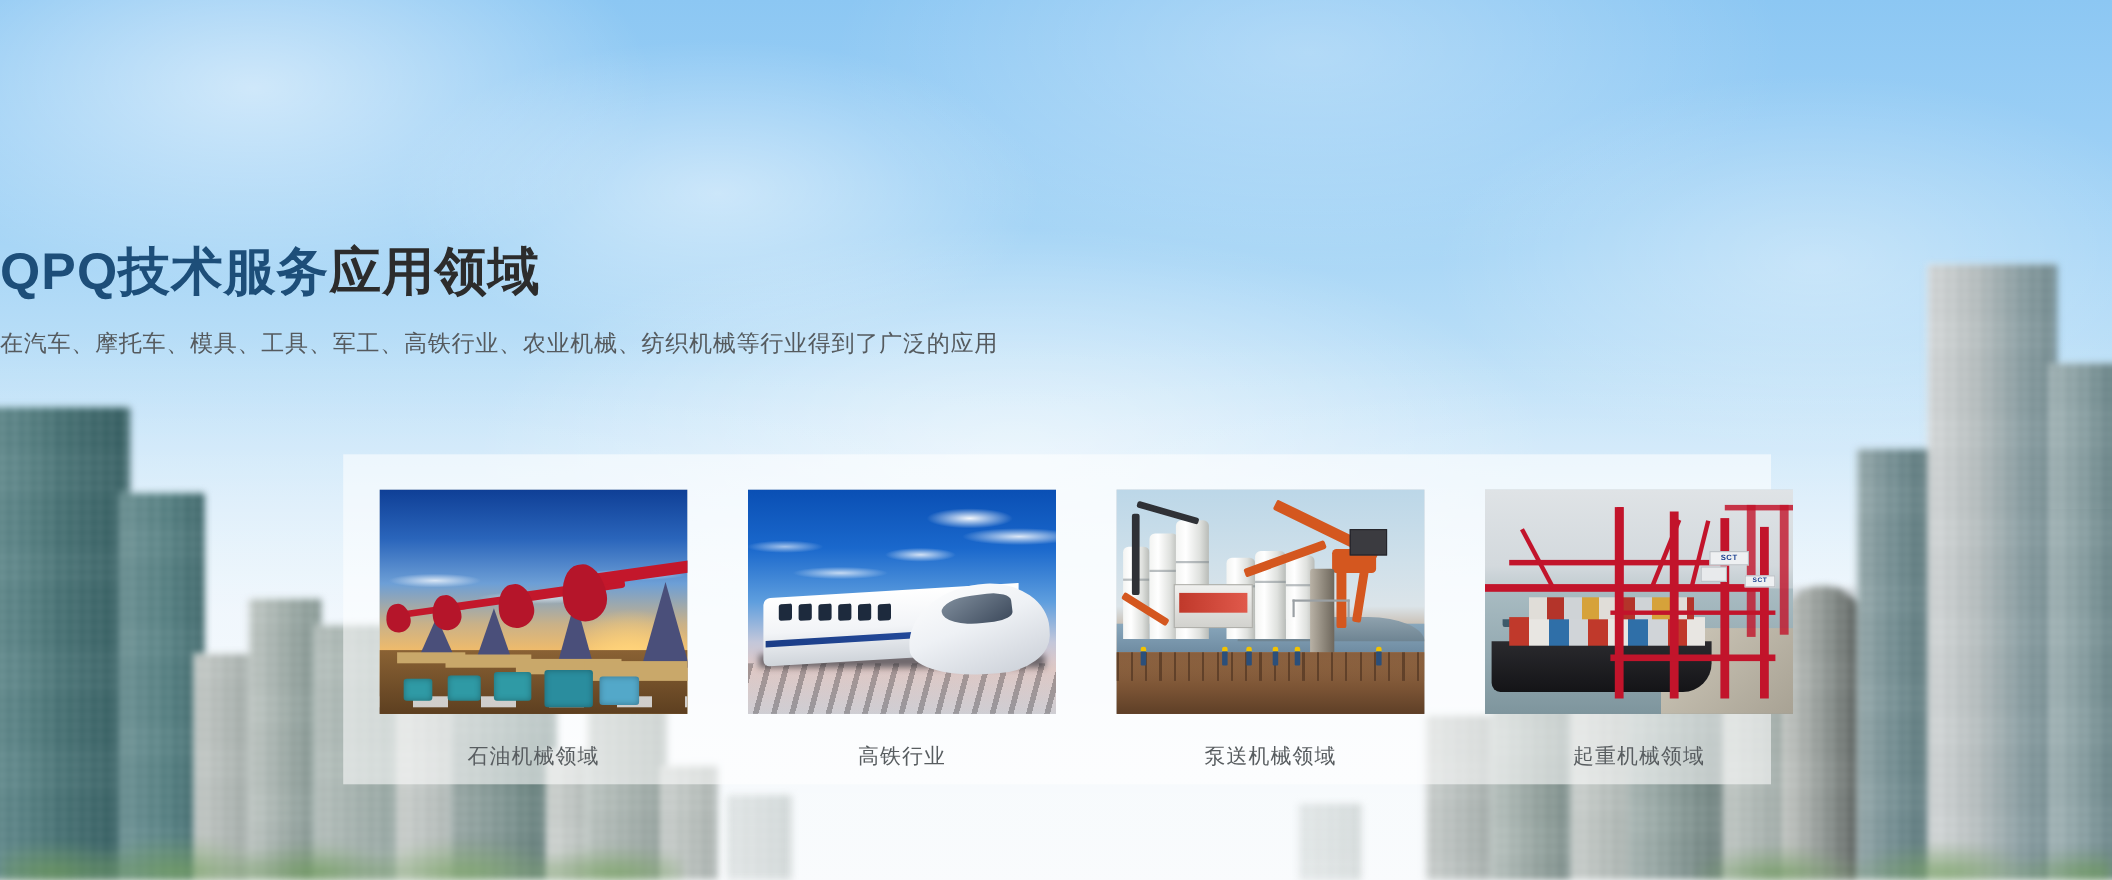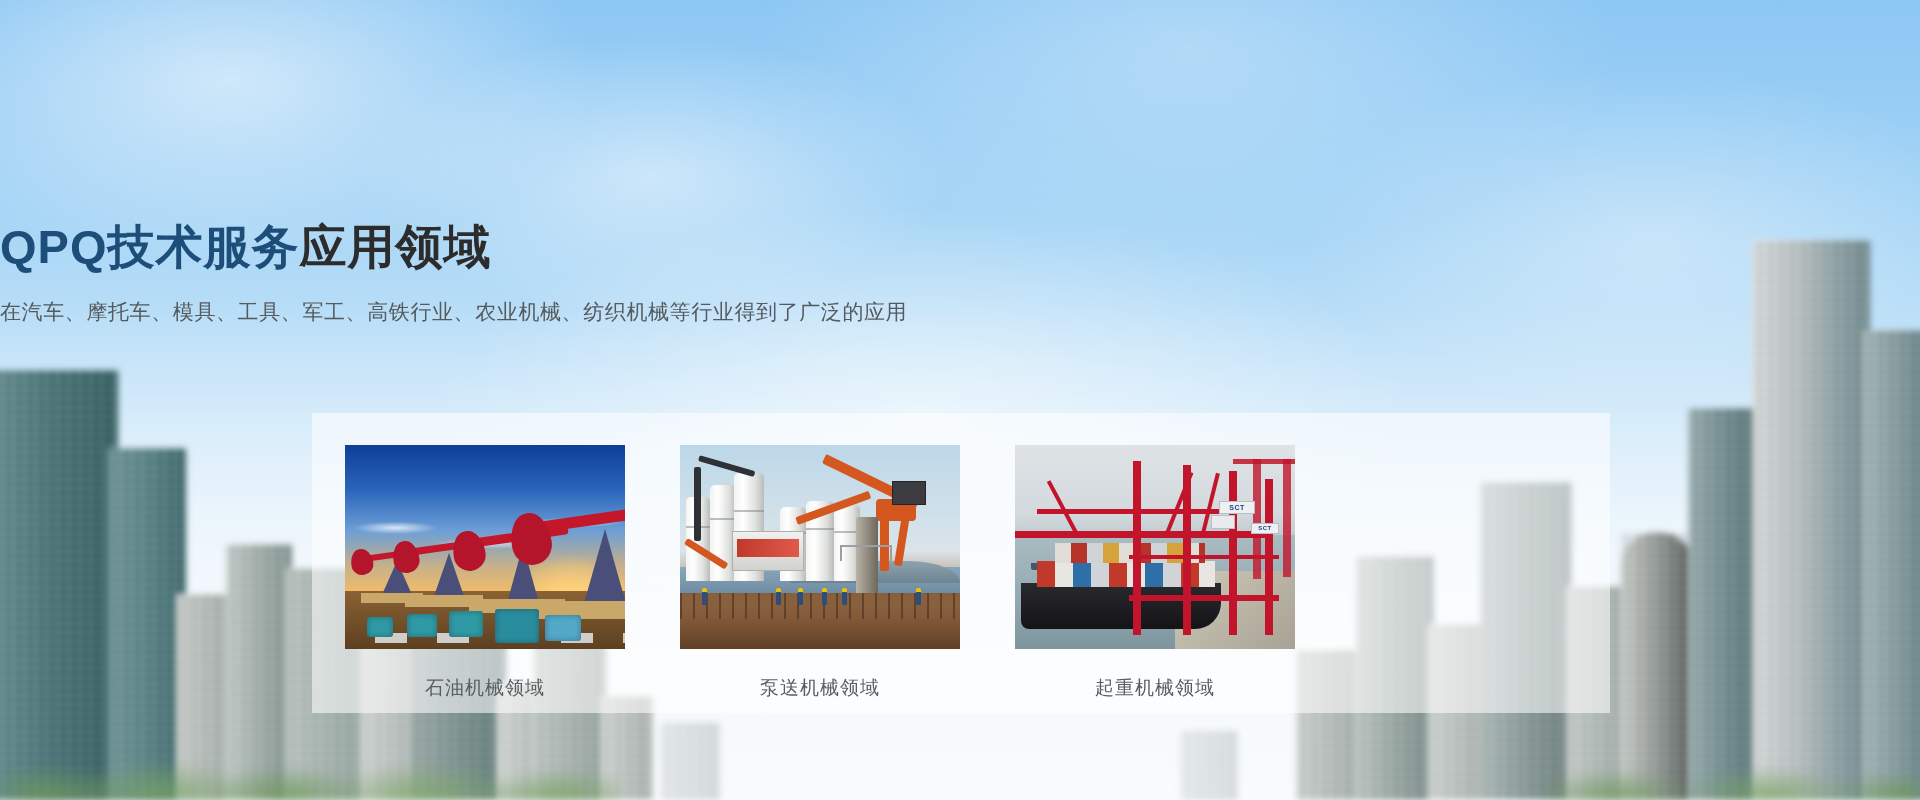--- a/index.html
+++ b/index.html
@@ -264,20 +264,40 @@
           <div class="valve" style="left:22px; width:26px; height:20px;"></div>
           <div class="valve" style="left:62px; width:30px; height:23px;"></div>
           <div class="valve" style="left:104px; width:34px; height:26px;"></div>
           <div class="valve" style="left:150px; bottom:6px; width:44px; height:34px; background:#2a8d9e;"></div>
           <div class="valve" style="left:200px; bottom:8px; width:36px; height:26px; background:#53a8c9;"></div>
         </div>
       </div>
       <div class="caption">石油机械领域</div>
     </div>
 
+    <div class="card">
+      <div class="thumb">
+        <div class="train">
+          <div class="tr-clouds"></div>
+          <div class="tr-track"></div>
+          <div class="tr-shadow"></div>
+          <div class="tr-body"></div>
+          <div class="tr-win" style="left:28px;"></div>
+          <div class="tr-win" style="left:46px;"></div>
+          <div class="tr-win" style="left:64px;"></div>
+          <div class="tr-win" style="left:82px;"></div>
+          <div class="tr-win" style="left:100px;"></div>
+          <div class="tr-win" style="left:118px;"></div>
+          <div class="tr-stripe"></div>
+          <div class="tr-nose"></div>
+          <div class="tr-wind"></div>
+        </div>
+      </div>
+      <div class="caption">高铁行业</div>
+    </div>
 
     <div class="card">
       <div class="thumb">
         <div class="pm">
           <div class="pm-sea"></div>
           <div class="pm-hill"></div>
 
           <div class="silo" style="left:6px;  width:24px; height:84px;"></div>
           <div class="silo" style="left:30px; width:26px; height:96px;"></div>
           <div class="silo" style="left:54px; width:30px; height:108px;"></div>

